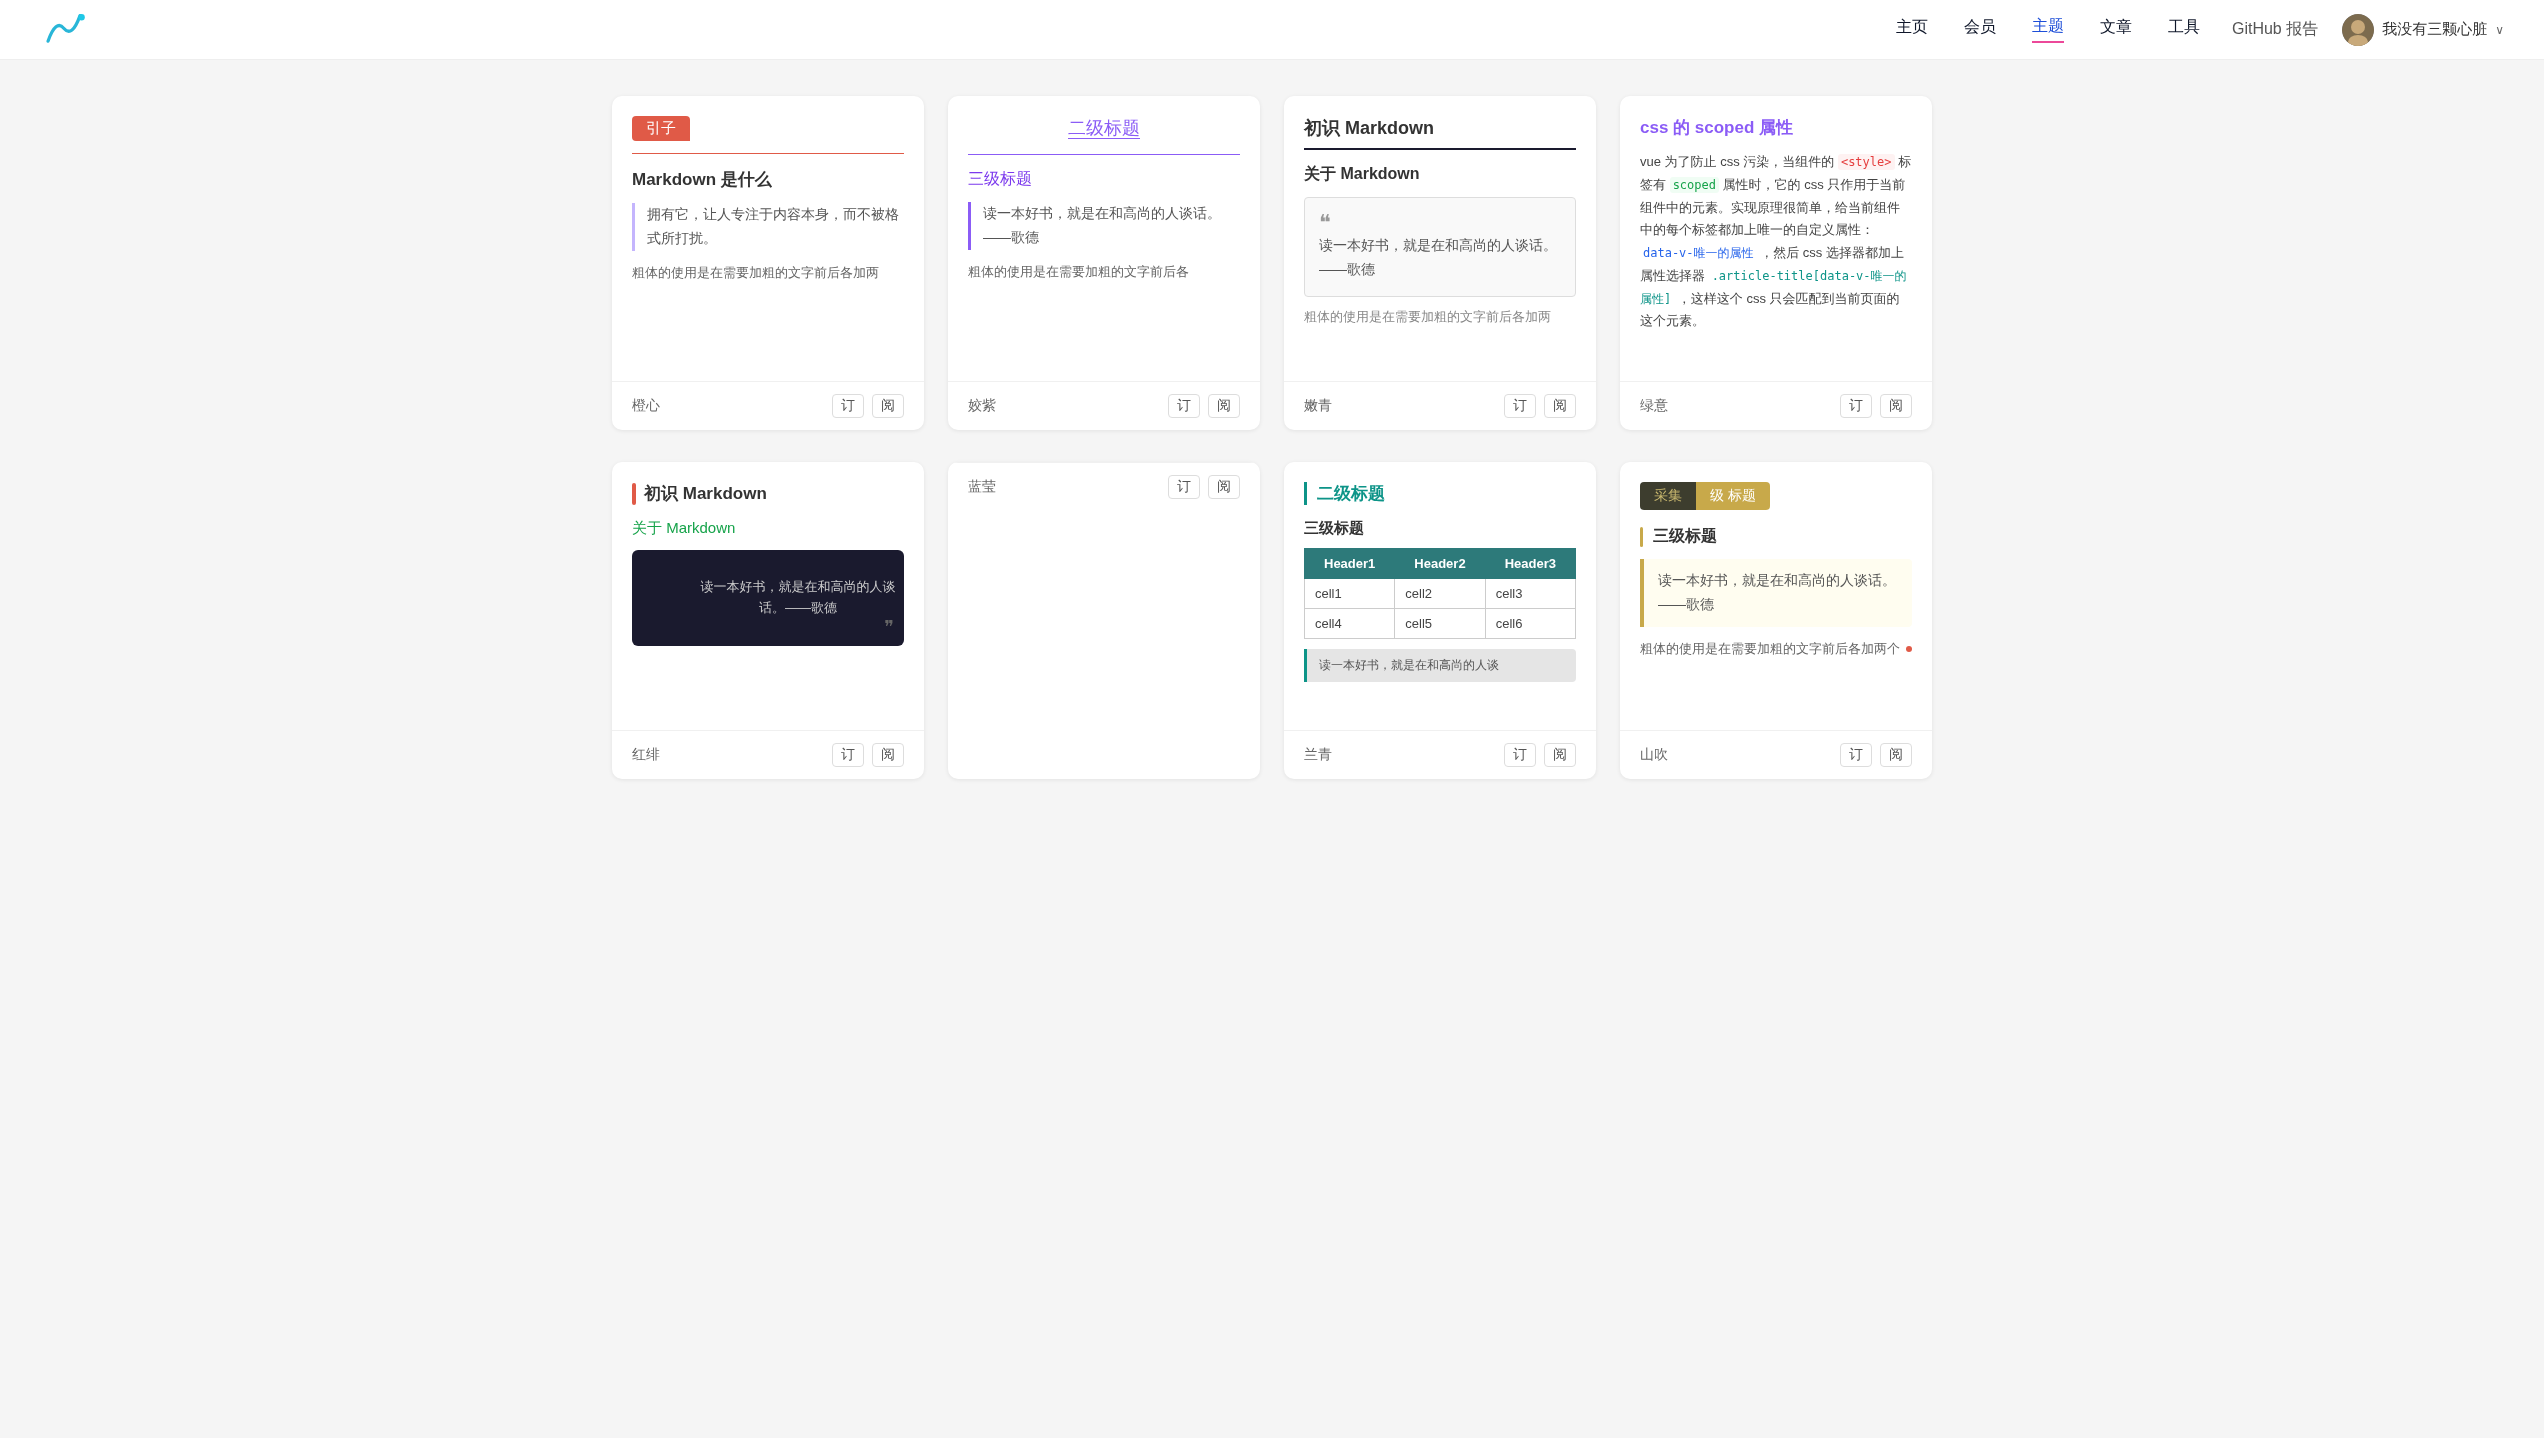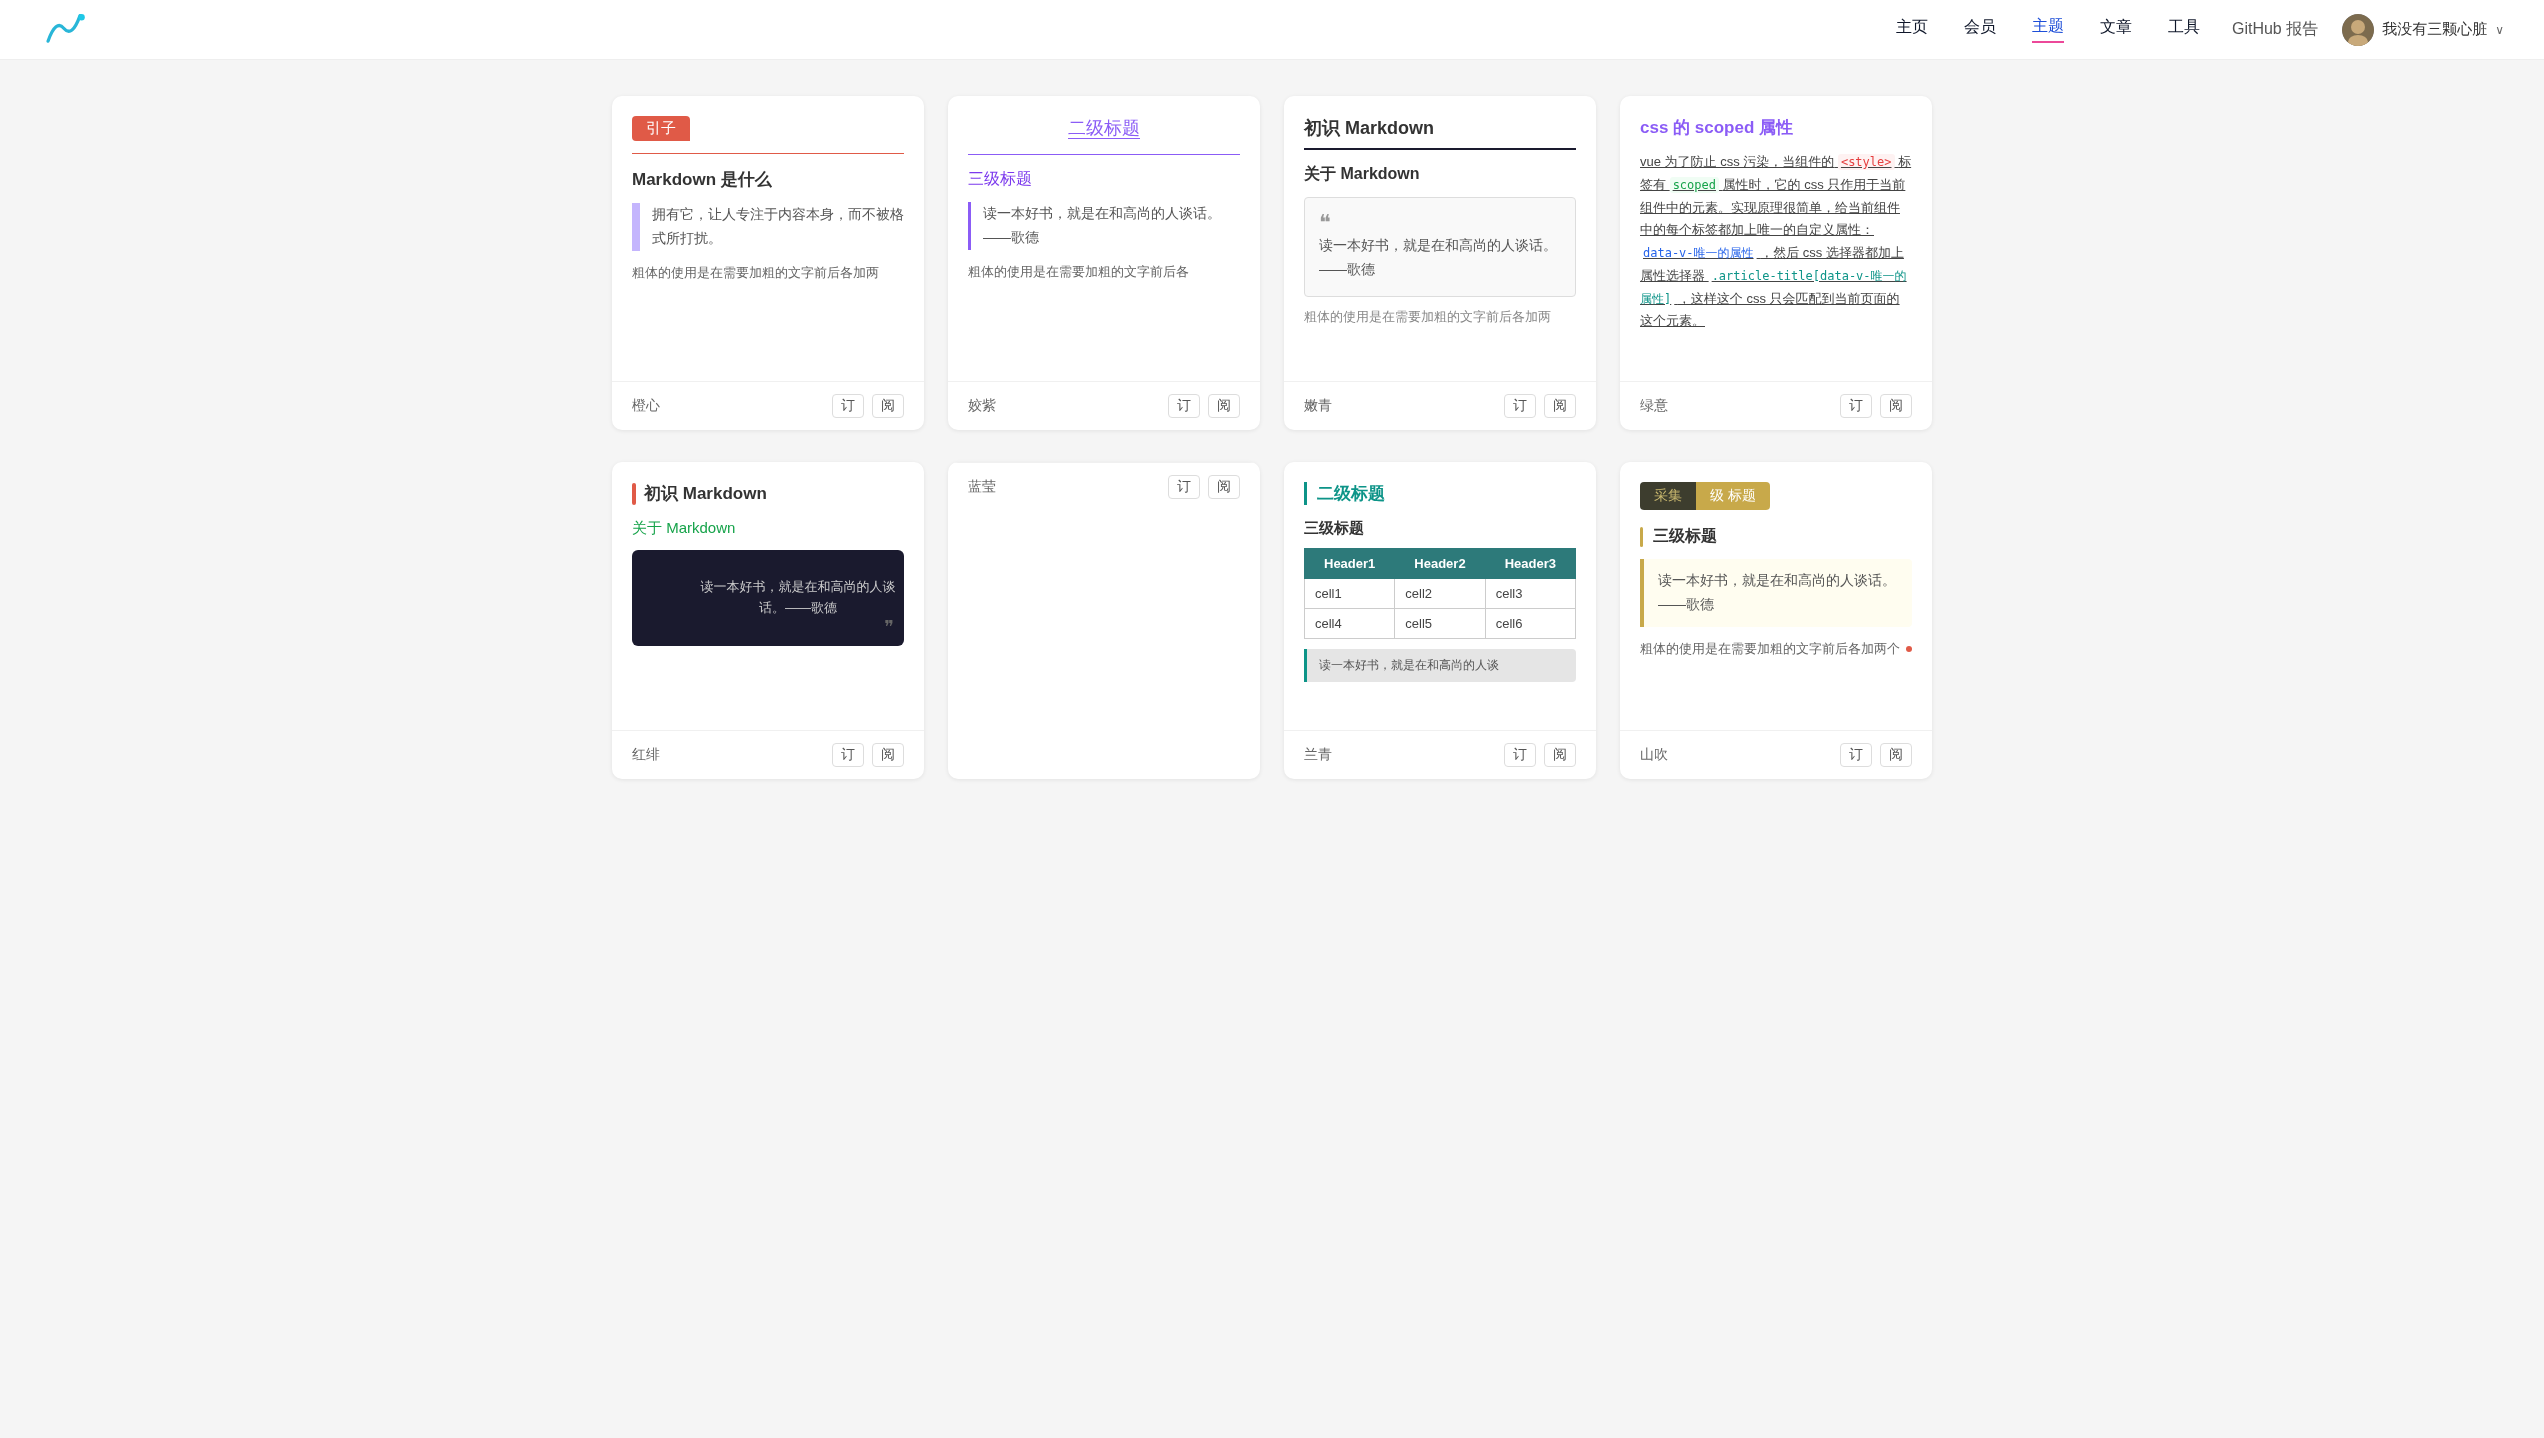--- a/index.html
+++ b/index.html
@@ -138,21 +138,21 @@
       border: none;
       border-top: 1.5px solid #e05a47;
       margin-bottom: 14px;
     }
     .card1-title {
       font-size: 17px;
       font-weight: bold;
       margin-bottom: 12px;
     }
     .card1-blockquote {
-      border-left: 8px solid #c4b5fd;
+      border-left: 3px solid #c4b5fd;
       padding-left: 12px;
       color: #555;
       font-size: 14px;
       line-height: 1.7;
       margin-bottom: 12px;
     }
     .card1-body-text {
       font-size: 13px;
       color: #666;
       line-height: 1.6;
@@ -235,21 +235,20 @@
     .card4-h2 {
       font-size: 17px;
       font-weight: bold;
       color: #8b5cf6;
       margin-bottom: 12px;
     }
     .card4-text {
       font-size: 13px;
       color: #444;
       line-height: 1.75;
-      text-decoration: underline;
     }
     .card4-code-inline {
       font-family: monospace;
       font-size: 12px;
     }
     .card4-code-red { color: #e53e3e; background: #fef2f2; padding: 1px 3px; border-radius: 3px; }
     .card4-code-green { color: #16a34a; background: #f0fdf4; padding: 1px 3px; border-radius: 3px; }
     .card4-code-blue { color: #2563eb; padding: 1px 3px; border-radius: 3px; }
     .card4-code-teal { color: #0d9488; padding: 1px 3px; border-radius: 3px; }
 

